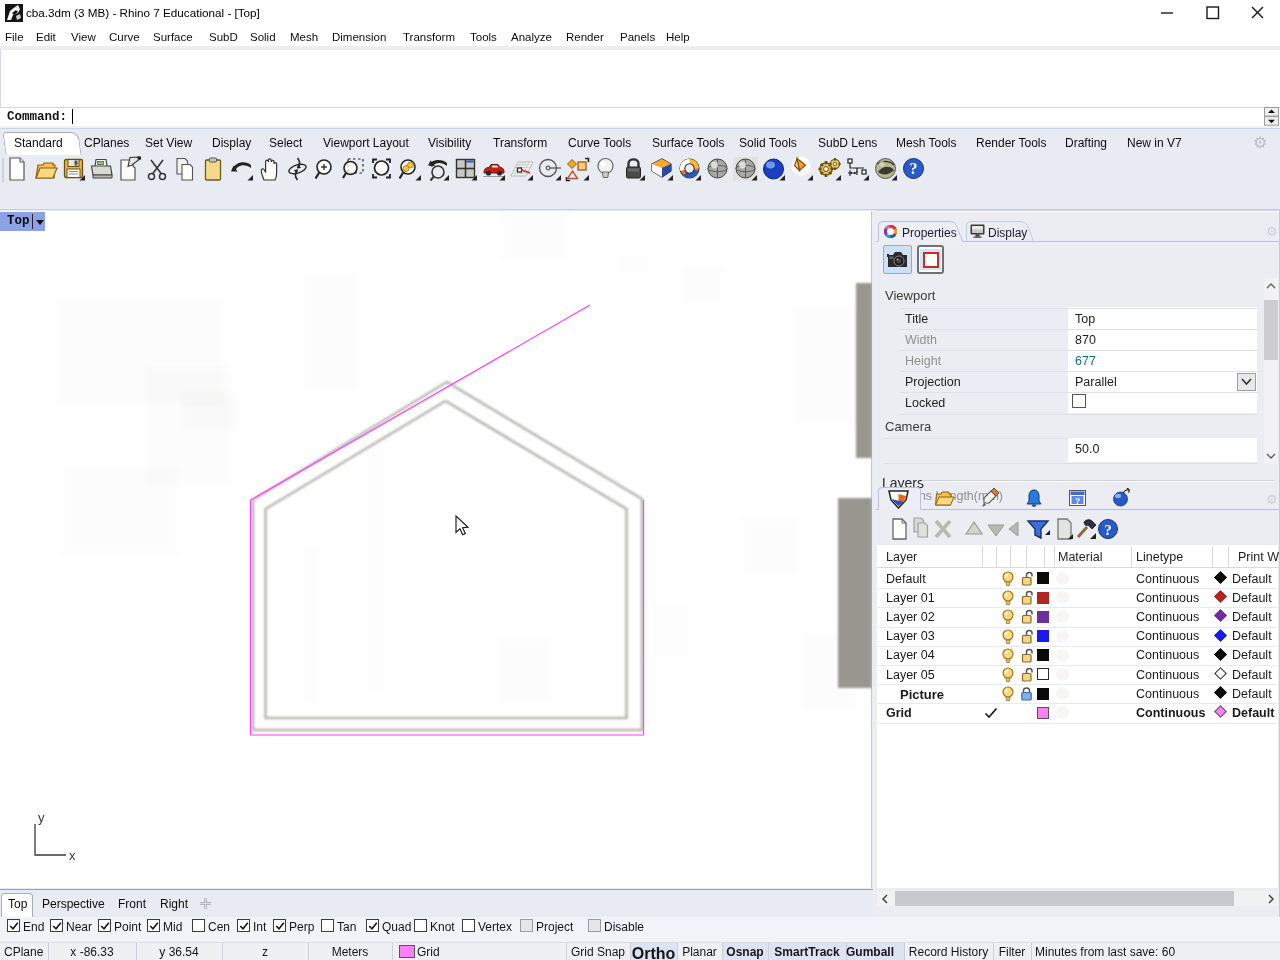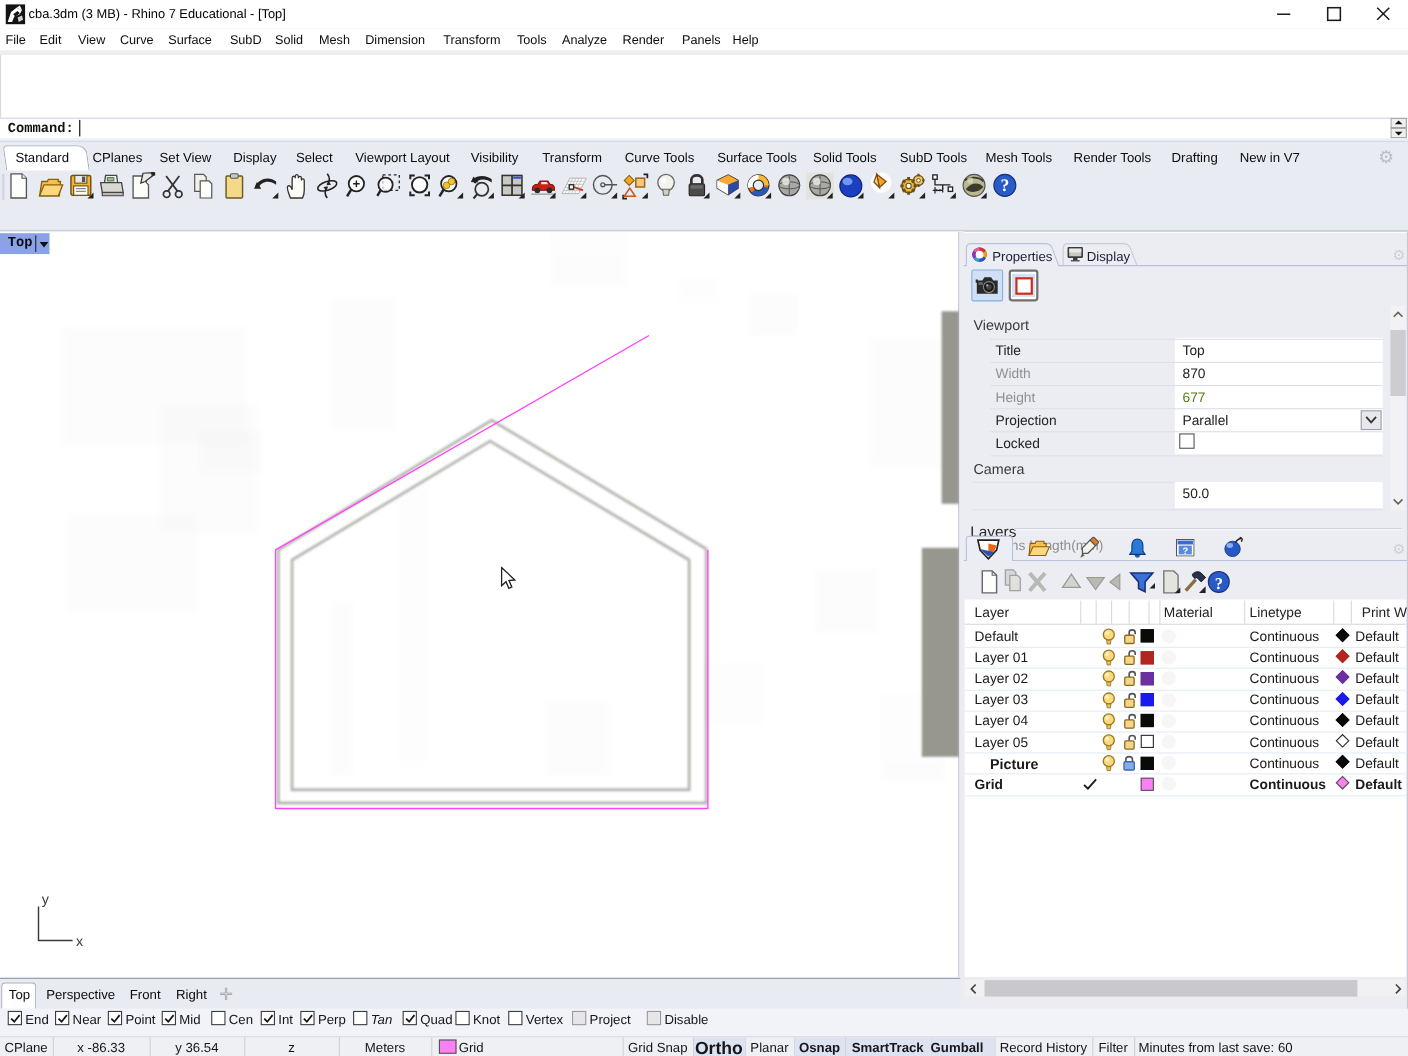--- a/index.html
+++ b/index.html
@@ -57,21 +57,21 @@
 <div class="abs" style="left:84px;top:136px;font-size:12px;color:#0c0c0c;">CPlanes</div>
 <div class="abs" style="left:145px;top:136px;font-size:12px;color:#0c0c0c;">Set View</div>
 <div class="abs" style="left:212px;top:136px;font-size:12px;color:#0c0c0c;">Display</div>
 <div class="abs" style="left:269px;top:136px;font-size:12px;color:#0c0c0c;">Select</div>
 <div class="abs" style="left:323px;top:136px;font-size:12px;color:#0c0c0c;">Viewport Layout</div>
 <div class="abs" style="left:428px;top:136px;font-size:12px;color:#0c0c0c;">Visibility</div>
 <div class="abs" style="left:493px;top:136px;font-size:12px;color:#0c0c0c;">Transform</div>
 <div class="abs" style="left:568px;top:136px;font-size:12px;color:#0c0c0c;">Curve Tools</div>
 <div class="abs" style="left:652px;top:136px;font-size:12px;color:#0c0c0c;">Surface Tools</div>
 <div class="abs" style="left:739px;top:136px;font-size:12px;color:#0c0c0c;">Solid Tools</div>
-<div class="abs" style="left:818px;top:136px;font-size:12px;color:#0c0c0c;">SubD Tools</div>
+<div class="abs" style="left:818px;top:136px;font-size:12px;color:#0c0c0c;">SubD Lens</div>
 <div class="abs" style="left:896px;top:136px;font-size:12px;color:#0c0c0c;">Mesh Tools</div>
 <div class="abs" style="left:976px;top:136px;font-size:12px;color:#0c0c0c;">Render Tools</div>
 <div class="abs" style="left:1065px;top:136px;font-size:12px;color:#0c0c0c;">Drafting</div>
 <div class="abs" style="left:1127px;top:136px;font-size:12px;color:#0c0c0c;">New in V7</div>
 <div class="abs" style="left:1253px;top:133px;font-size:16px;color:#b9bdc9;">⚙</div>
 <svg class="abs" style="left:0;top:156px;" width="940" height="28" viewBox="0 0 940 28">
     <g transform="translate(5,0)">
       <path d="M5 2 L15 2 L19 6 L19 24 L5 24 Z" fill="#fdfdfb" stroke="#555" stroke-width="1.2"></path>
       <path d="M15 2 L15 6 L19 6" fill="#e8e8e0" stroke="#555" stroke-width="1"></path>
     </g>
@@ -379,21 +379,21 @@
 <div class="abs" style="left:885px;top:288px;font-size:13px;color:#3a3a3a;">Viewport</div>
 <div class="abs" style="left:1068px;top:307px;width:189px;height:106px;background:#fff;"></div>
 <div class="abs" style="left:900px;top:307.5px;width:357px;height:1px;background:#dde0ea;"></div>
 <div class="abs" style="left:905px;top:311.5px;font-size:12.5px;color:#222;">Title</div>
 <div class="abs" style="left:1075px;top:311.5px;font-size:12.5px;color:#222;">Top</div>
 <div class="abs" style="left:900px;top:328.7px;width:357px;height:1px;background:#dde0ea;"></div>
 <div class="abs" style="left:905px;top:332.7px;font-size:12.5px;color:#909090;">Width</div>
 <div class="abs" style="left:1075px;top:332.7px;font-size:12.5px;color:#222;">870</div>
 <div class="abs" style="left:900px;top:349.9px;width:357px;height:1px;background:#dde0ea;"></div>
 <div class="abs" style="left:905px;top:353.9px;font-size:12.5px;color:#909090;">Height</div>
-<div class="abs" style="left:1075px;top:353.9px;font-size:12.5px;color:#4d7c0f;">677</div>
+<div class="abs" style="left:1075px;top:353.9px;font-size:12.5px;color:#0f766e;">677</div>
 <div class="abs" style="left:900px;top:371.1px;width:357px;height:1px;background:#dde0ea;"></div>
 <div class="abs" style="left:905px;top:375.1px;font-size:12.5px;color:#222;">Projection</div>
 <div class="abs" style="left:1075px;top:375.1px;font-size:12.5px;color:#222;">Parallel</div>
 <div class="abs" style="left:900px;top:392.3px;width:357px;height:1px;background:#dde0ea;"></div>
 <div class="abs" style="left:905px;top:396.3px;font-size:12.5px;color:#222;">Locked</div>
 <div class="abs" style="left:900px;top:413.5px;width:357px;height:1px;background:#dde0ea;"></div>
 <div class="abs" style="left:1237px;top:373px;width:19px;height:18px;background:#e8e8ea;border:1px solid #9aa0b0;"></div>
 <svg class="abs" style="left:1240px;top:377px;" width="13" height="10" viewBox="0 0 13 10">
     <path d="M2 2 L6.5 7 L11 2" fill="none" stroke="#333" stroke-width="1.6"></path>
   </svg>
@@ -656,21 +656,21 @@
 <svg class="abs" style="left:238px;top:920px;" width="12" height="12" viewBox="0 0 12 12">
     <path d="M2.2 6 L5 8.8 L9.8 2.8" fill="none" stroke="#15151a" stroke-width="1.6"></path>
   </svg>
 <div class="abs" style="left:253px;top:920px;font-size:12px;color:#15151a;">Int</div>
 <div class="abs" style="left:273px;top:919px;width:13px;height:13px;background:#fff;border:1.5px solid #3a3a40;"></div>
 <svg class="abs" style="left:274px;top:920px;" width="12" height="12" viewBox="0 0 12 12">
     <path d="M2.2 6 L5 8.8 L9.8 2.8" fill="none" stroke="#15151a" stroke-width="1.6"></path>
   </svg>
 <div class="abs" style="left:289px;top:920px;font-size:12px;color:#15151a;">Perp</div>
 <div class="abs" style="left:321px;top:919px;width:13px;height:13px;background:#fff;border:1.5px solid #3a3a40;"></div>
-<div class="abs" style="left:337px;top:920px;font-size:12px;color:#15151a;font-style:italic;">Tan</div>
+<div class="abs" style="left:337px;top:920px;font-size:12px;color:#15151a;">Tan</div>
 <div class="abs" style="left:366px;top:919px;width:13px;height:13px;background:#fff;border:1.5px solid #3a3a40;"></div>
 <svg class="abs" style="left:367px;top:920px;" width="12" height="12" viewBox="0 0 12 12">
     <path d="M2.2 6 L5 8.8 L9.8 2.8" fill="none" stroke="#15151a" stroke-width="1.6"></path>
   </svg>
 <div class="abs" style="left:382px;top:920px;font-size:12px;color:#15151a;">Quad</div>
 <div class="abs" style="left:414px;top:919px;width:13px;height:13px;background:#fff;border:1.5px solid #3a3a40;"></div>
 <div class="abs" style="left:430px;top:920px;font-size:12px;color:#15151a;">Knot</div>
 <div class="abs" style="left:462px;top:919px;width:13px;height:13px;background:#fff;border:1.5px solid #3a3a40;"></div>
 <div class="abs" style="left:478px;top:920px;font-size:12px;color:#15151a;">Vertex</div>
 <div class="abs" style="left:520px;top:919px;width:13px;height:13px;background:#e6e6e8;border:1.5px solid #9a9aa0;"></div>

